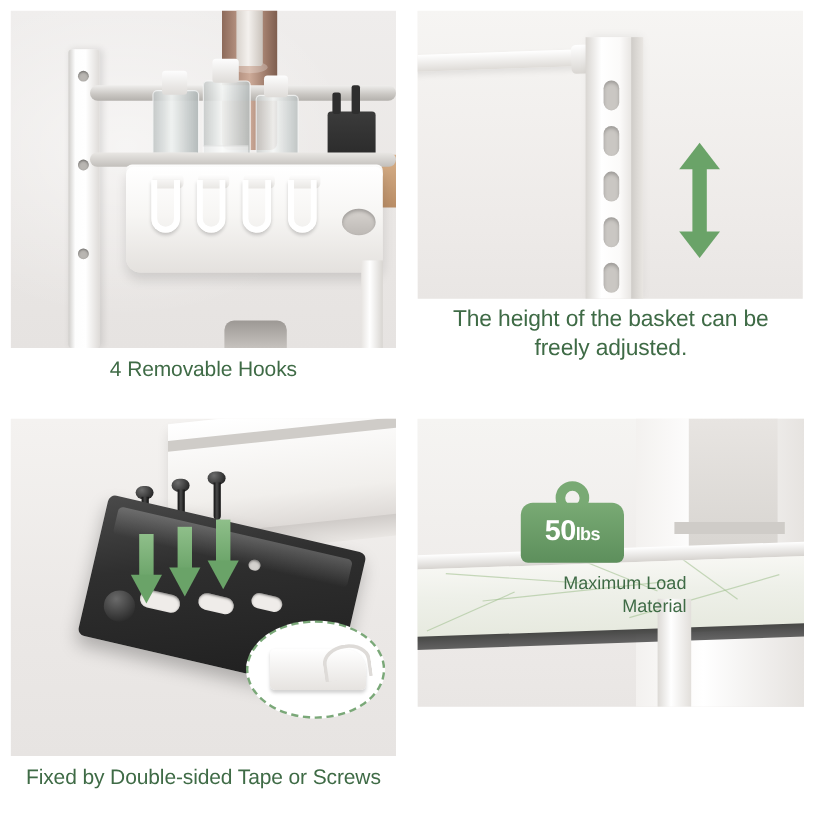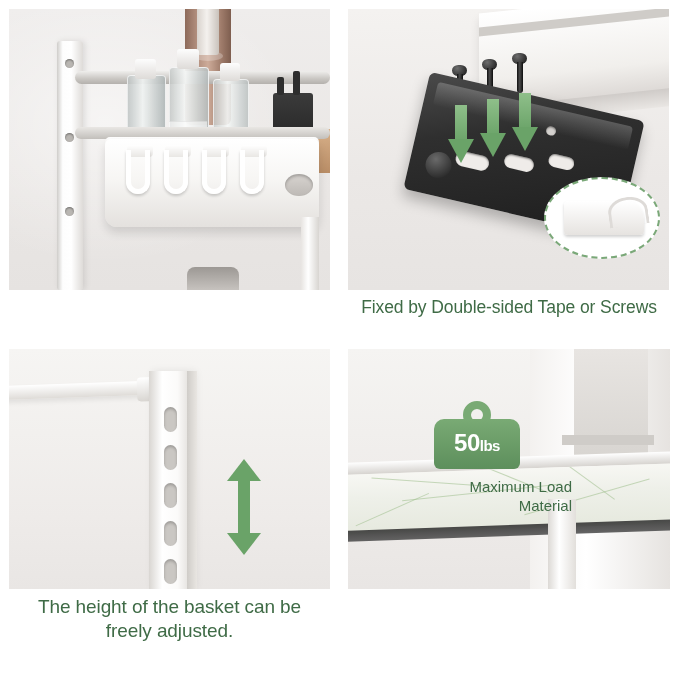--- a/index.html
+++ b/index.html
@@ -448,20 +448,44 @@
 
       <div class="p1-hook-cap" style="left:194px"></div>
       <div class="p1-hook" style="left:193px"></div>
 
       <div class="p1-hook-cap" style="left:232px"></div>
       <div class="p1-hook" style="left:231px"></div>
 
       <div class="p1-side-post"></div>
       <div class="p1-bottom-obj"></div>
     </div>
+    <div class="caption">4 Removable Hooks</div>
+  </div>
+
+  <div class="cell" id="p3">
+    <div class="photo">
+      <div class="p3-bg"></div>
+      <div class="p3-hrail"></div>
+      <div class="p3-hrail-end"></div>
+      <div class="p3-vpost"></div>
+      <div class="p3-vpost-edge"></div>
+
+      <div class="p3-slot" style="top:58px"></div>
+      <div class="p3-slot" style="top:96px"></div>
+      <div class="p3-slot" style="top:134px"></div>
+      <div class="p3-slot" style="top:172px"></div>
+      <div class="p3-slot" style="top:210px"></div>
+
+      <div class="p3-darrow">
+        <div class="p3-darrow-up"></div>
+        <div class="p3-darrow-stem"></div>
+        <div class="p3-darrow-dn"></div>
+      </div>
+    </div>
+    <div class="caption big">The height of the basket can be freely adjusted.</div>
   </div>
 
   <div class="cell" id="p2">
     <div class="photo">
       <div class="p2-bg"></div>
       <div class="p2-shelf"></div>
       <div class="p2-shelf-edge"></div>
       <div class="p2-shelf2"></div>
 
       <div class="p2-screw" style="left:104px; top:56px">
@@ -498,43 +522,20 @@
         <div class="p2-arrow-stem"></div>
         <div class="p2-arrow-head"></div>
       </div>
 
       <div class="p2-oval">
         <div class="p2-oval-tape"></div>
         <div class="p2-oval-curl"></div>
       </div>
     </div>
     <div class="caption">Fixed by Double-sided Tape or Screws</div>
-  </div>
-
-  <div class="cell" id="p3">
-    <div class="photo">
-      <div class="p3-bg"></div>
-      <div class="p3-hrail"></div>
-      <div class="p3-hrail-end"></div>
-      <div class="p3-vpost"></div>
-      <div class="p3-vpost-edge"></div>
-
-      <div class="p3-slot" style="top:58px"></div>
-      <div class="p3-slot" style="top:96px"></div>
-      <div class="p3-slot" style="top:134px"></div>
-      <div class="p3-slot" style="top:172px"></div>
-      <div class="p3-slot" style="top:210px"></div>
-
-      <div class="p3-darrow">
-        <div class="p3-darrow-up"></div>
-        <div class="p3-darrow-stem"></div>
-        <div class="p3-darrow-dn"></div>
-      </div>
-    </div>
-    <div class="caption big">The height of the basket can be freely adjusted.</div>
   </div>
 
   <div class="cell" id="p4">
     <div class="photo">
       <div class="p4-bg"></div>
       <div class="p4-cab">
         <div class="p4-cab-inner"></div>
         <div class="p4-cab-shelf"></div>
       </div>
       <div class="p4-rail"></div>

